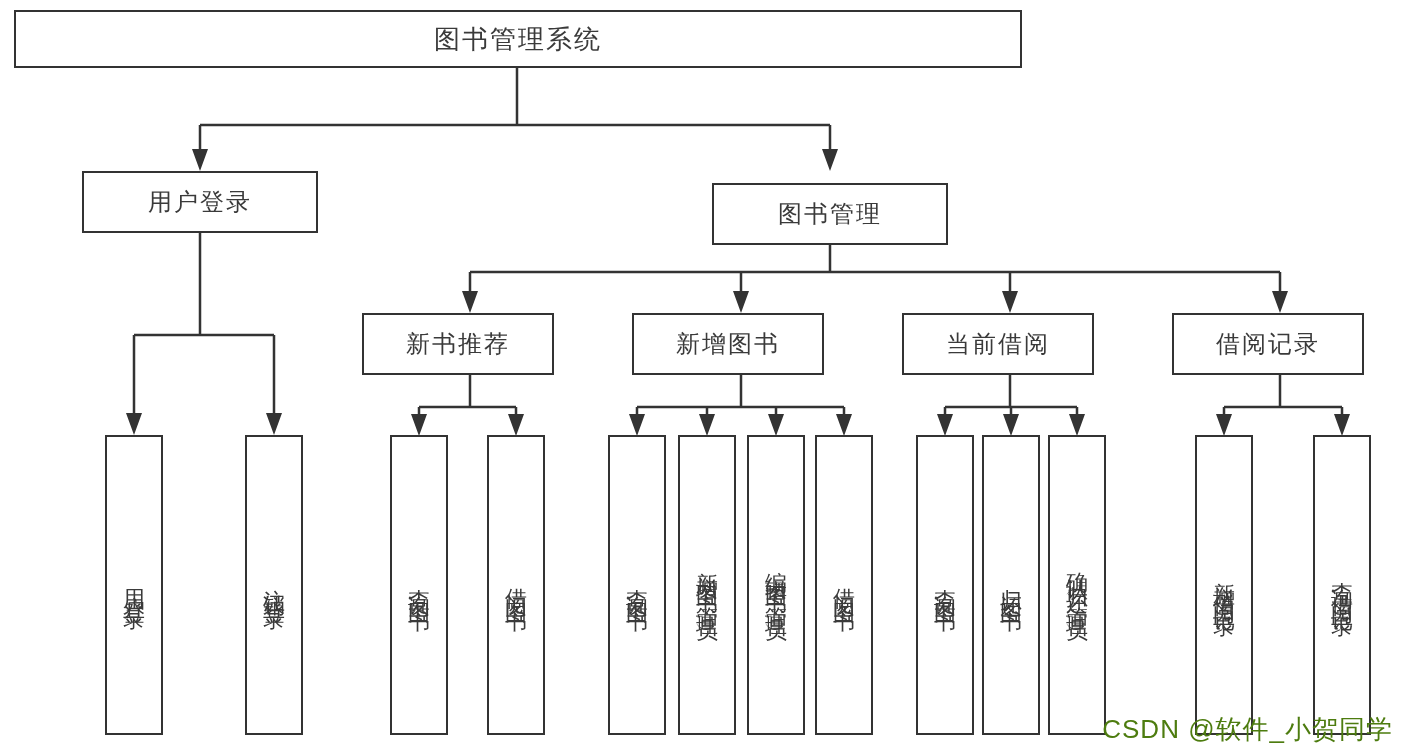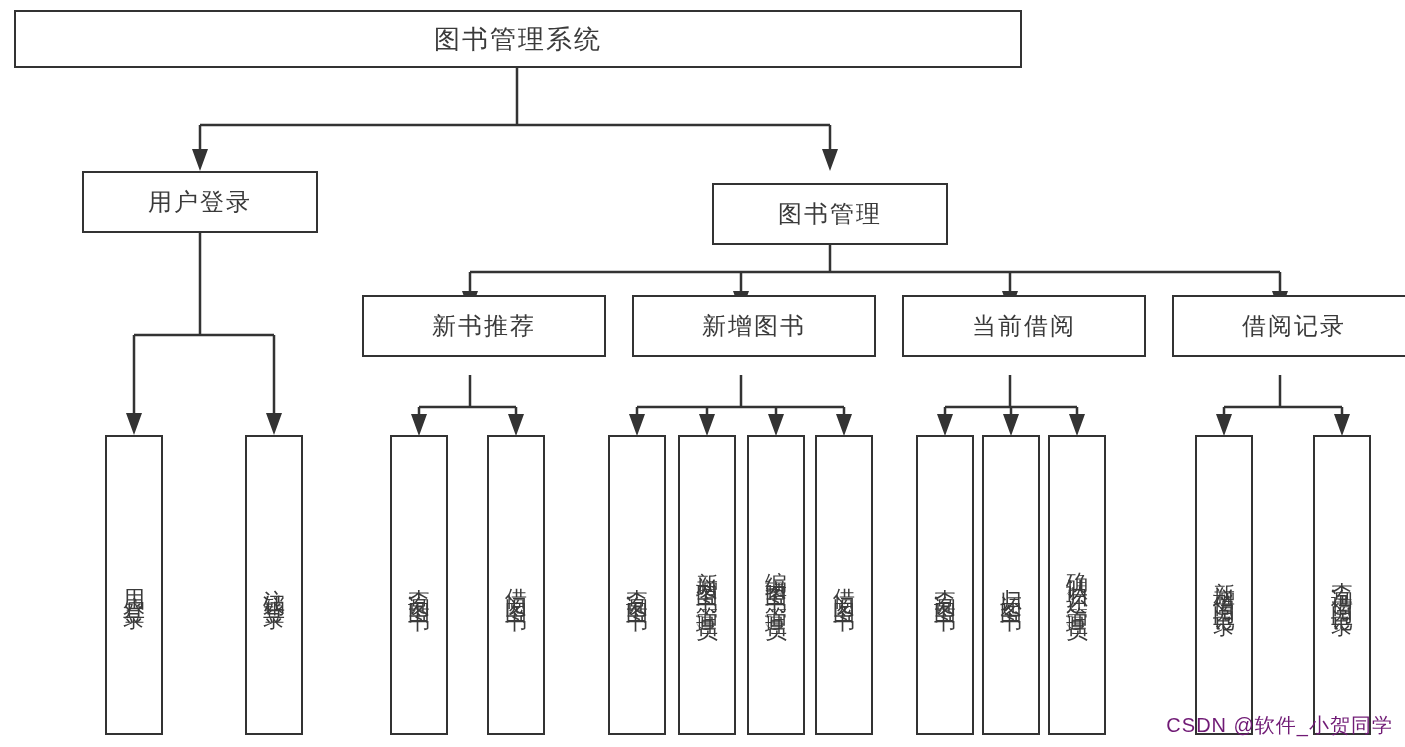--- a/index.html
+++ b/index.html
@@ -29,21 +29,21 @@
     align-items: center;
     justify-content: center;
     text-align: left;
     z-index: 2;
     font-size: 24px;
     letter-spacing: 2px;
     font-family: Liberation Serif, serif;
   }
   .root  { left: 14px;  top: 10px;  width: 1008px; height: 58px; font-size: 26px; }
   .hnode { top: 171px; width: 236px; height: 62px; }
-  .l3    { top: 295px; width: 244px; height: 62px; }
+  .l3    { top: 313px; width: 192px; height: 62px; }
   .vnode {
     top: 435px; width: 58px; height: 300px;
     writing-mode: vertical-rl;
     text-orientation: mixed;
     font-size: 22px;
     letter-spacing: 7px;
     line-height: 1;
   }
   #n-l2-0 { left: 82px; }
   #n-l2-1 { left: 712px; margin-top: 12px; }
@@ -62,22 +62,22 @@
   #n-g3-0 { left: 916px; }
   #n-g3-1 { left: 982px; }
   #n-g3-2 { left: 1048px; }
   #n-g4-0 { left: 1195px; }
   #n-g4-1 { left: 1313px; }
   .watermark {
     position: absolute;
     right: 12px;
     top: 712px;
     z-index: 3;
-    font-size: 20px;
-    color: #701a75;
+    font-size: 26px;
+    color: #4d7c0f;
     letter-spacing: 1px;
     white-space: nowrap;
   }
 </style>
 </head>
 <body>
 
 <div class="stage">
 
   <svg class="wires" viewBox="0 0 1405 747" aria-hidden="true">

